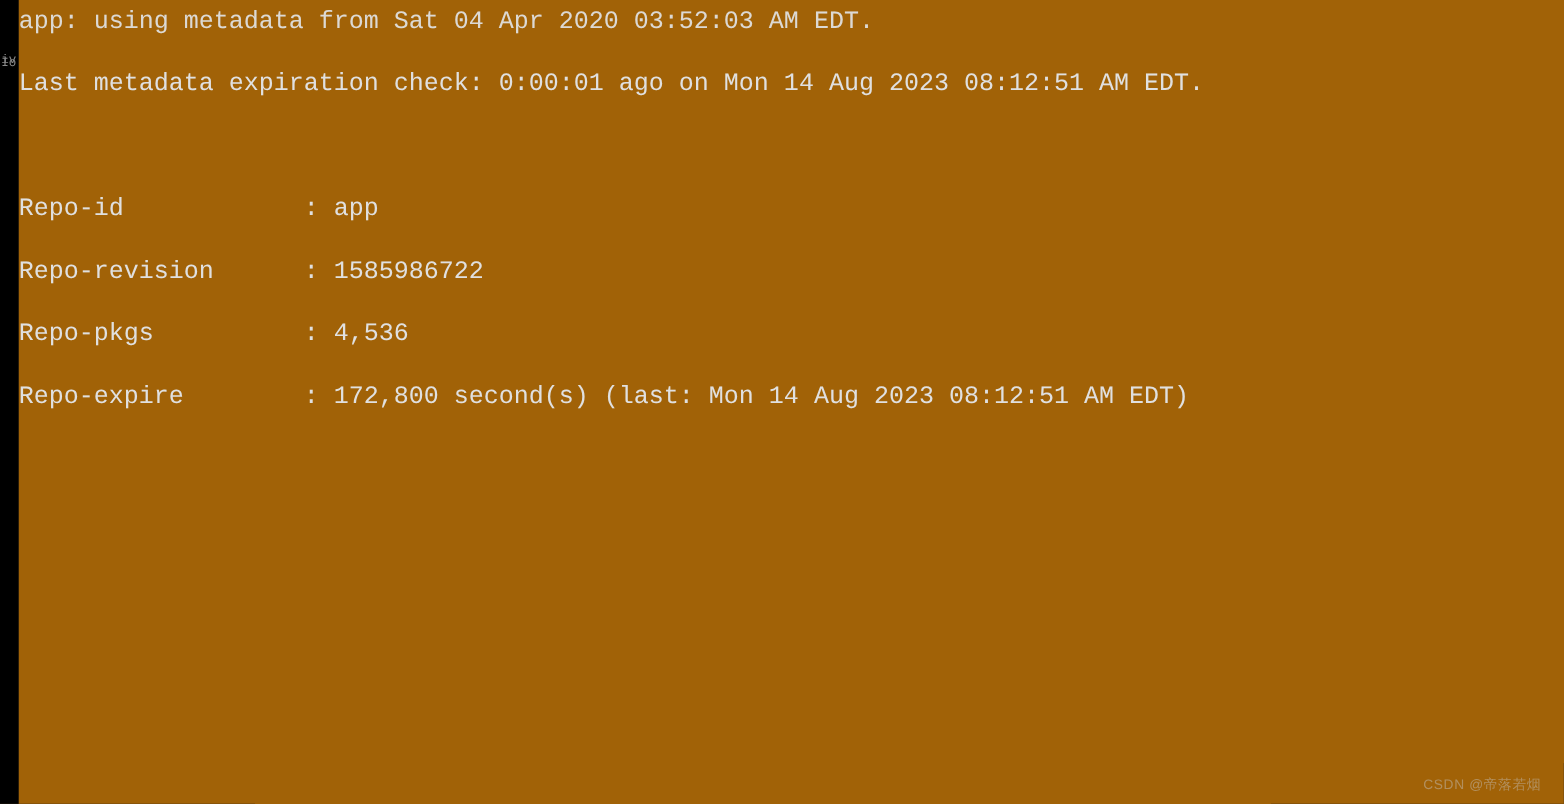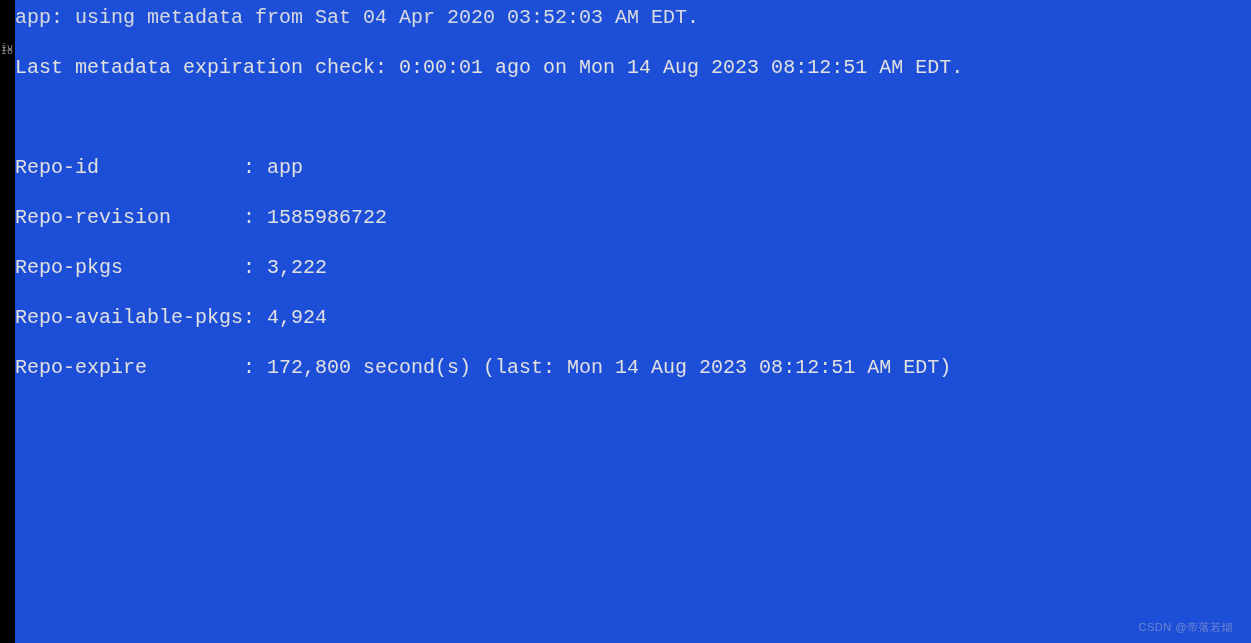--- a/index.html
+++ b/index.html
@@ -30,21 +30,21 @@
       font-size: 10px;
       color: #888;
       line-height: 1;
     }
     .terminal {
       position: absolute;
       left: 15px;
       top: 0;
       right: 0;
       bottom: 0;
-      background: #1d4ed8;
+      background: #a16207;
       color: #e0e0e0;
       font-size: 20px;
       line-height: 25px;
       white-space: pre;
       overflow: hidden;
       padding-top: 0;
     }
     .line {
       display: block;
       white-space: pre;
@@ -71,22 +71,21 @@
   <div class="sidebar-text">iv</div>
   <div class="sidebar-text" style="top:47px;">Io</div>
 </div>
 
 <div class="terminal">
 <span class="line truncated-line">app: using metadata from Sat 04 Apr 2020 03:52:03 AM EDT.</span>
 <span class="line">Last metadata expiration check: 0:00:01 ago on Mon 14 Aug 2023 08:12:51 AM EDT.</span>
 <span class="line"> </span>
 <span class="line">Repo-id            : app</span>
 <span class="line">Repo-revision      : 1585986722</span>
-<span class="line">Repo-pkgs          : 3,222</span>
-<span class="line">Repo-available-pkgs: 4,924</span>
+<span class="line">Repo-pkgs          : 4,536</span>
 <span class="line">Repo-expire        : 172,800 second(s) (last: Mon 14 Aug 2023 08:12:51 AM EDT)</span>
 
 
 
 
 
 
 
 
 

